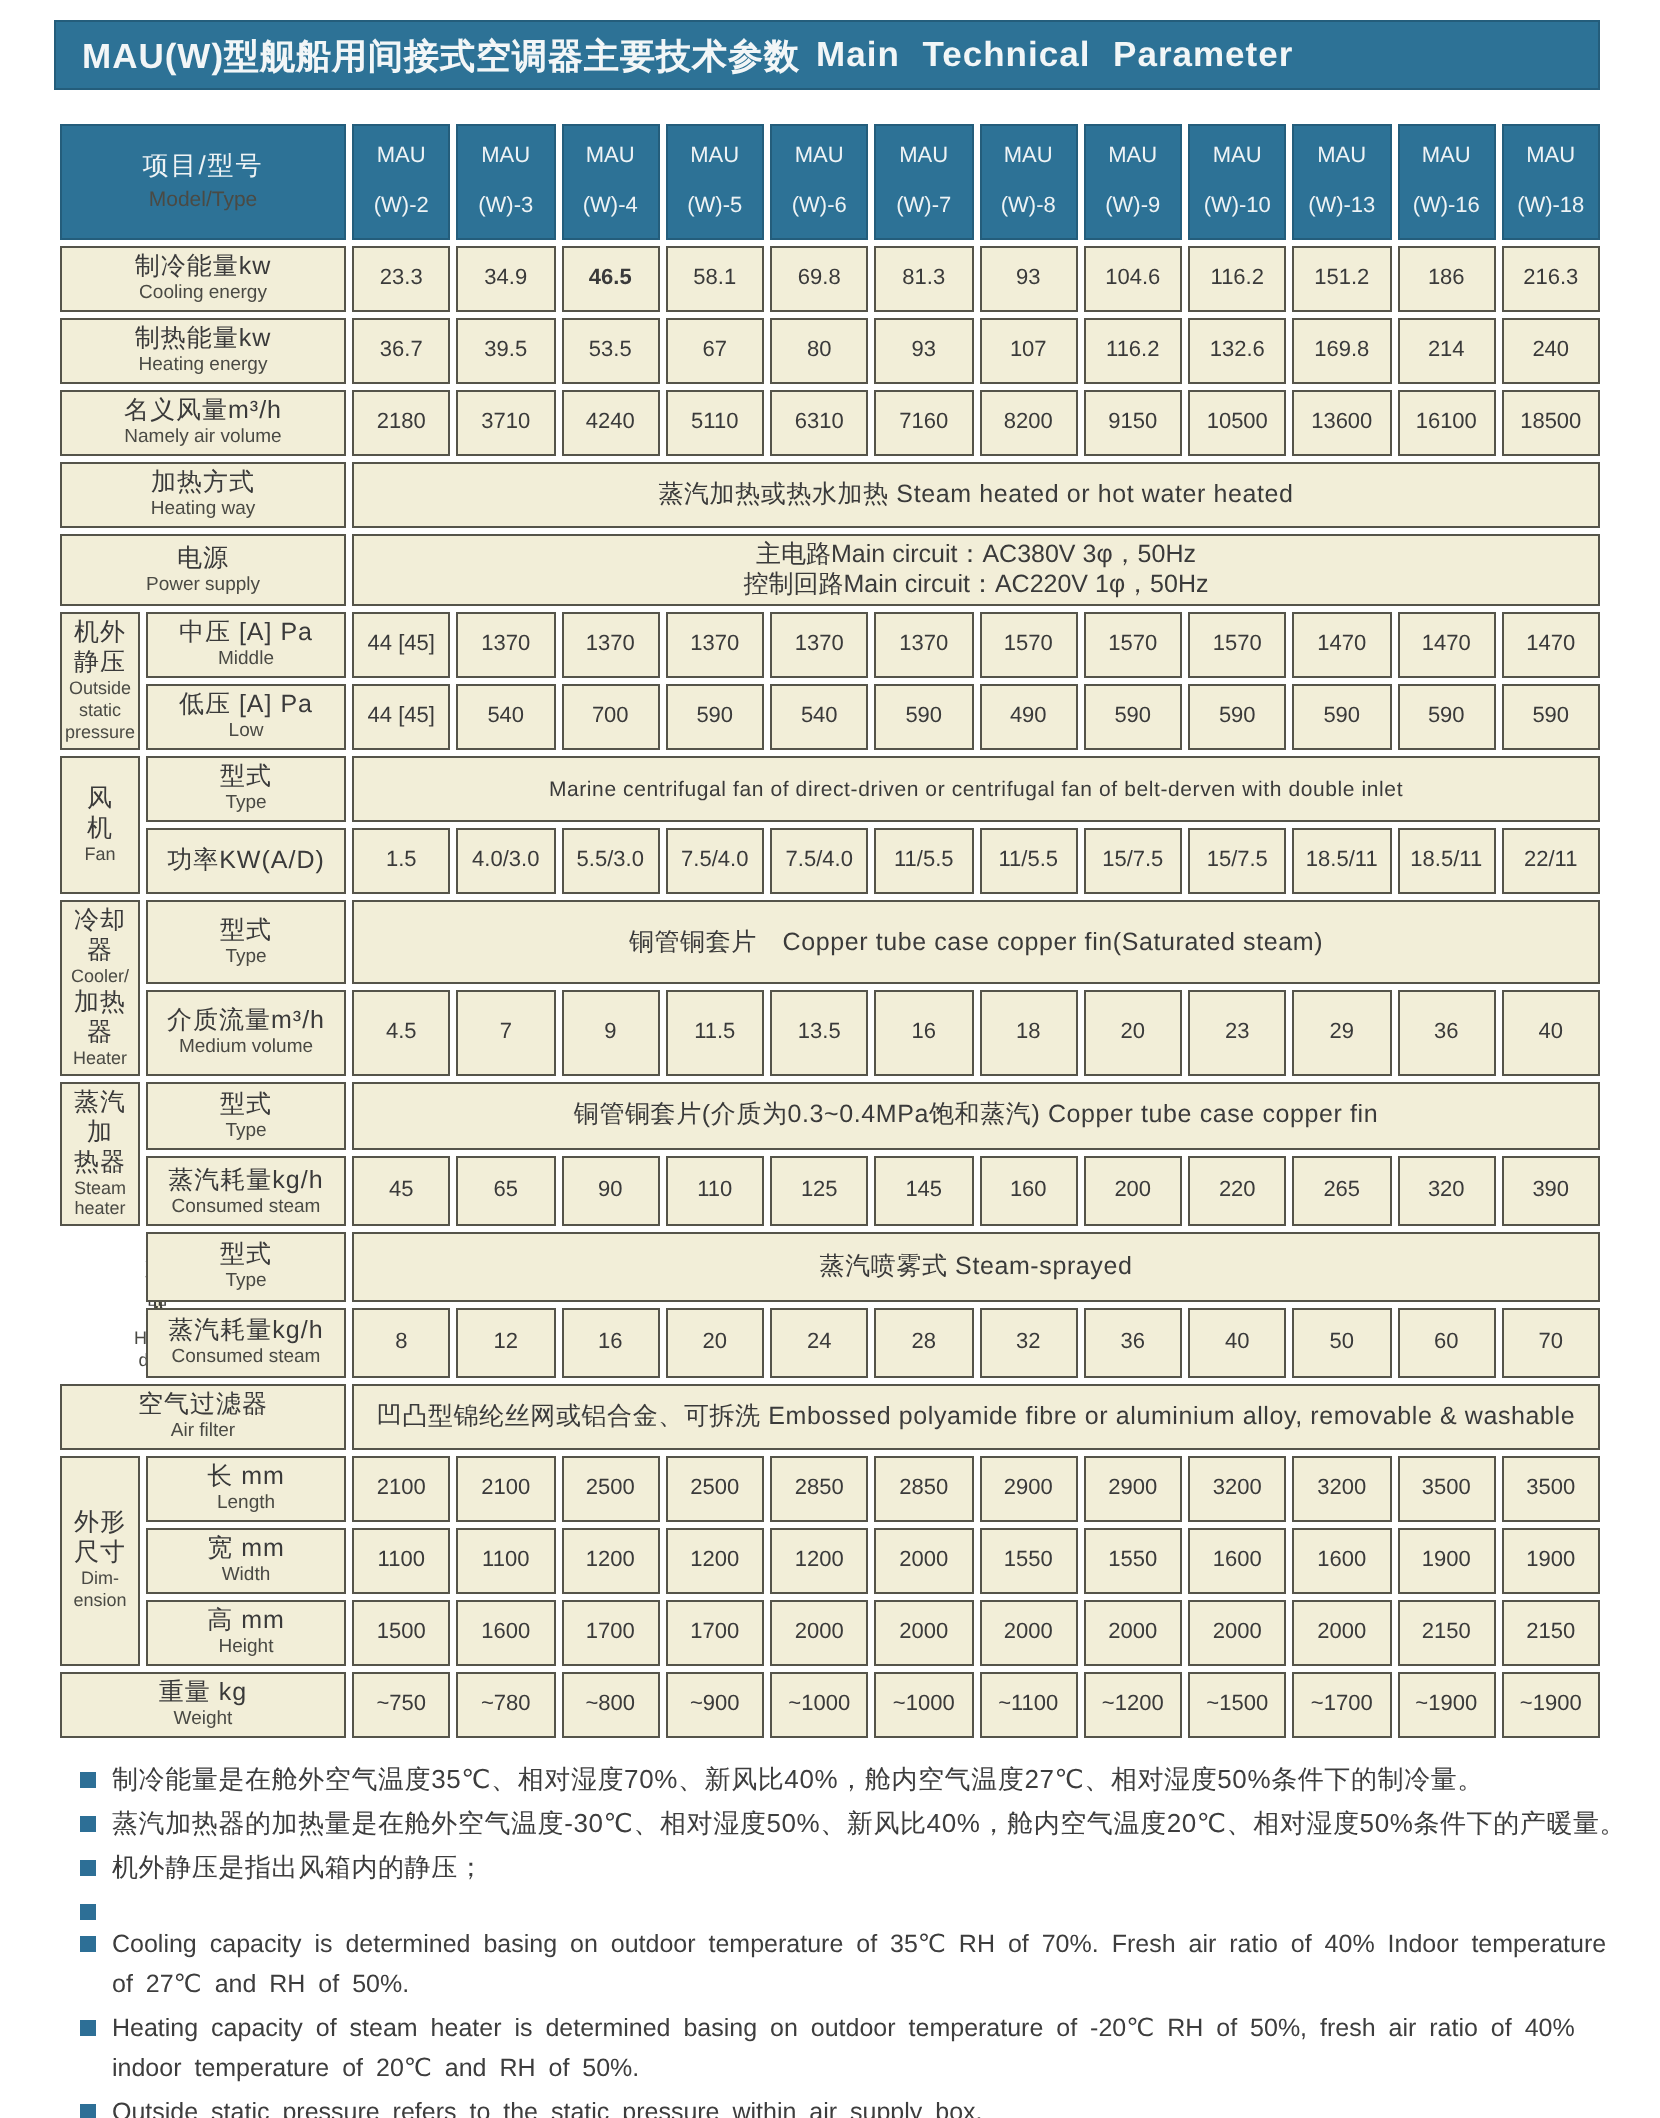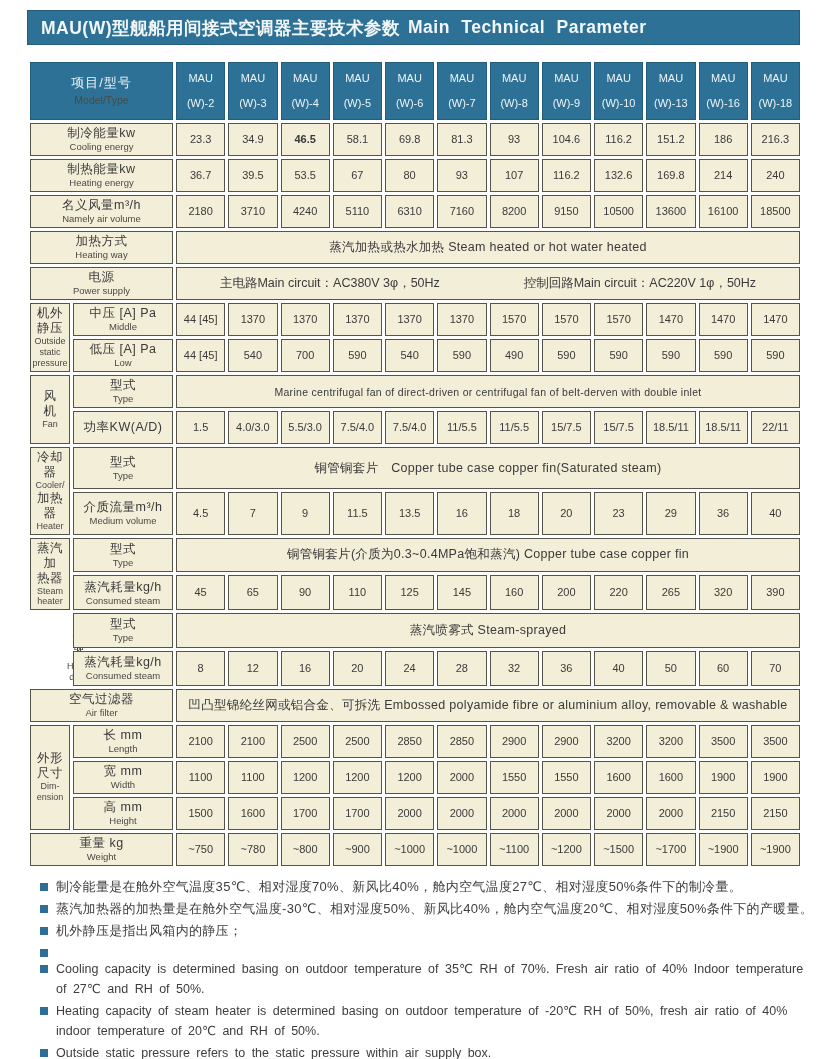--- a/index.html
+++ b/index.html
@@ -23,21 +23,21 @@
   .cell.head .m1 { font-size: 11px; margin-bottom: 12px; }
   .cell.head .m2 { font-size: 11px; }
   .cell .zh { font-size: 12.5px; letter-spacing: .5px; }
   .cell .en { font-size: 9.5px; color: #4a4a44; }
   .cell.group .zh { font-size: 12.5px; }
   .cell.group .en { font-size: 9px; }
   .cell .val { font-size: 11px; }
   .cell.span-cell { justify-content: center; }
   .cell.span-cell .sl { font-size: 12.5px; letter-spacing: .3px; }
   .cell.span-cell .sl2 { font-size: 10.5px; margin-top: 1px; }
-  .cell.parts { flex-direction: row; justify-content: space-around; width: 100%; }
+  .cell.parts { flex-direction: column; justify-content: space-around; width: 100%; }
   .cell.parts .part { font-size: 12.5px; }
   .footnotes { margin: 11px 14px 0 40px; }
   .footnote { display: flex; align-items: flex-start; margin-bottom: 2px;
     color: #3d3d3d; }
   .footnote .bullet { width: 8px; height: 8px; background: #2d6f96;
     margin: 6px 8px 0 0; flex: none; }
   .footnote .txt-zh { font-size: 13px; line-height: 1.55; letter-spacing: .3px; }
   .footnote .txt-en { font-size: 12.5px; line-height: 1.6; word-spacing: 3px; }
 </style>
 </head>

